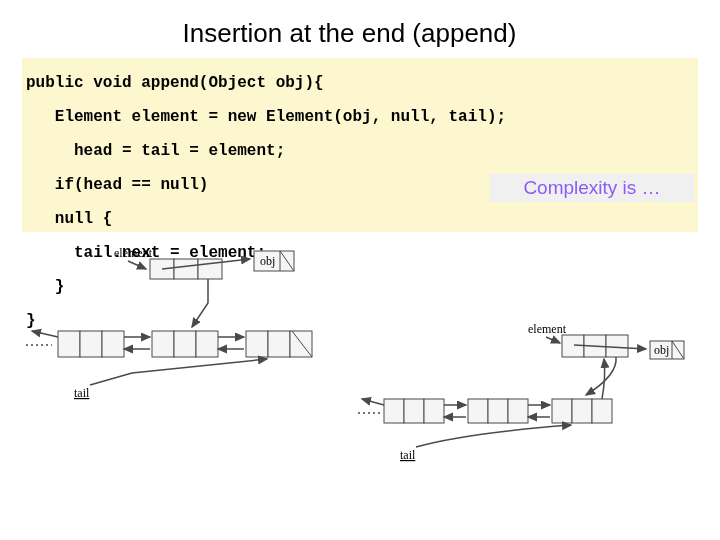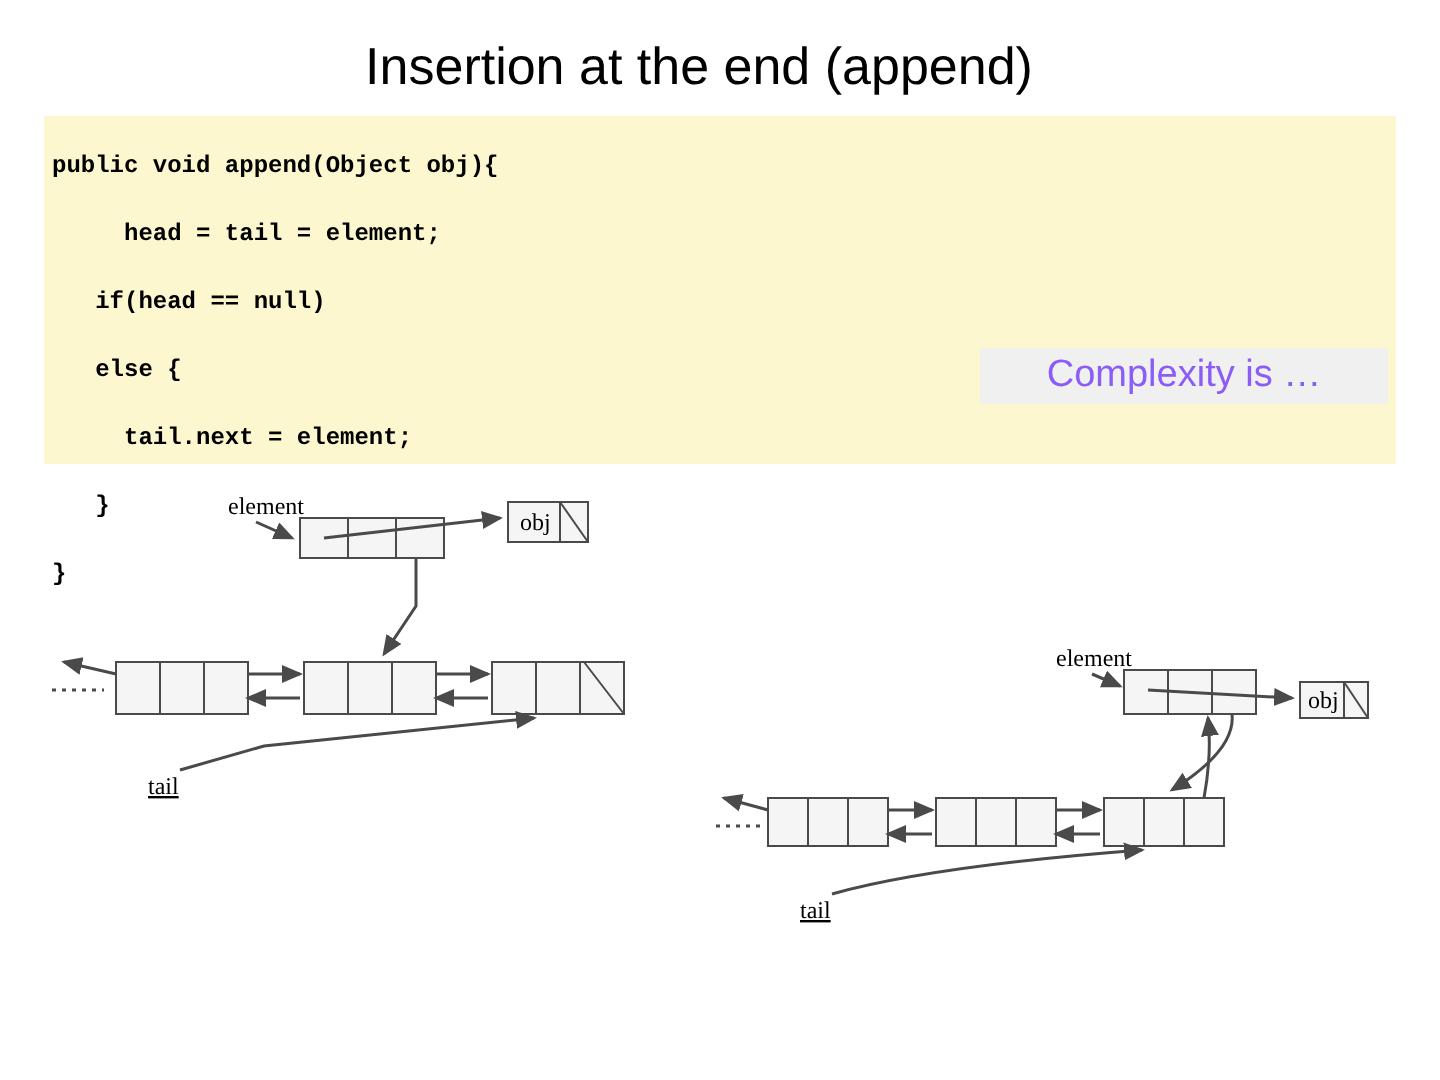--- a/index.html
+++ b/index.html
@@ -22,21 +22,21 @@
     color: #000;
   }
   .code-block {
     position: absolute;
     top: 58px;
     left: 22px;
     width: 676px;
     height: 174px;
     background: #fcf7cf;
     font-family: "Courier New", monospace;
-    font-size: 12px;
+    font-size: 16px;
     font-weight: bold;
     line-height: 17px;
     white-space: pre;
     padding: 0;
     box-sizing: border-box;
     color: #000;
   }
   .code-block .line { padding-left: 4px; }
   .complexity-box {
     position: absolute;
@@ -69,23 +69,24 @@
   svg .arrowhead { fill: #4a4a4a; }
   svg .dots { stroke: #4a4a4a; stroke-width: 1.5; stroke-dasharray: 2 3; }
 </style>
 </head>
 <body>
 
 <div class="title">Insertion at the end (append)</div>
 
 <div class="code-block">
 <div class="line">public void append(Object obj){</div>
+<div class="line">   Element element = new Element(obj, null, tail);</div>
 <div class="line">     head = tail = element;</div>
 <div class="line">   if(head == null)</div>
-<div class="line">   else {</div>
+<div class="line">   null {</div>
 <div class="line">     tail.next = element;</div>
 <div class="line">   }</div>
 <div class="line">}</div>
 </div>
 
 <div class="complexity-box">Complexity is …</div>
 
 <div class="diagram-area">
 <svg width="676" height="280" viewBox="0 0 676 280">
   <defs>

